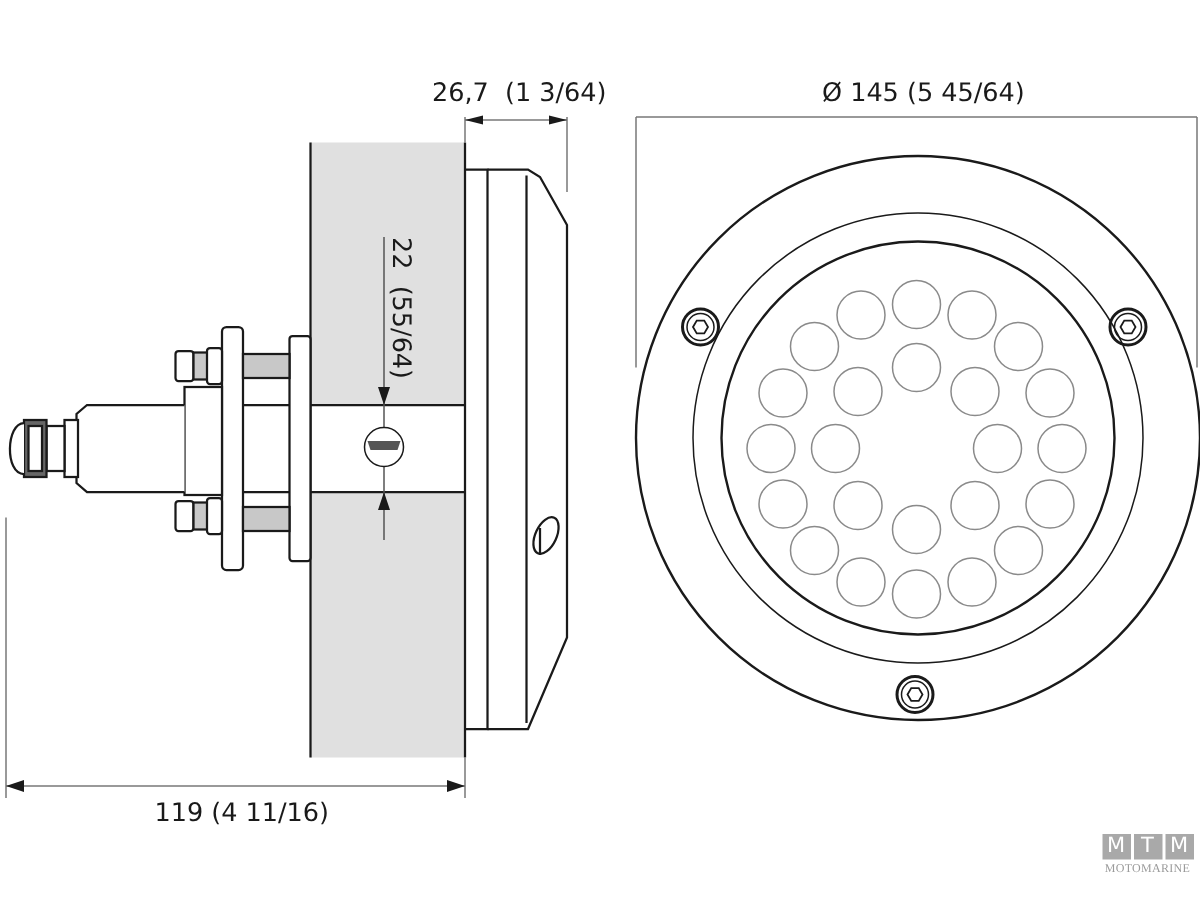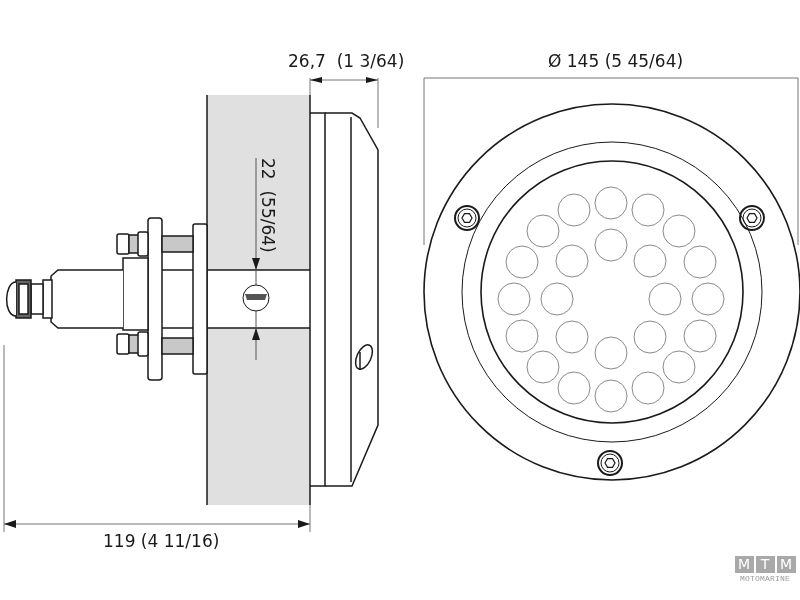--- a/index.html
+++ b/index.html
@@ -2,21 +2,21 @@
 <html><head>
 <meta charset="utf-8">
 <style>
   html, body { margin:0; padding:0; background:#ffffff; }
   body { width:800px; height:600px; position:relative; overflow:hidden; font-family:"DejaVu Sans", sans-serif; }
   svg { position:absolute; left:0; top:0; }
   .dim-text { font-family:"DejaVu Sans", sans-serif; font-size:17px; fill:#1a1a1a; }
   .logo { position:absolute; left:733px; top:556px; width:64px; text-align:center; }
   .logo-boxes { display:flex; gap:2px; justify-content:center; }
   .logo-box { width:19px; height:17px; background:#a9a9a9; color:#ffffff; font-size:14px; line-height:17px; text-align:center; font-family:"DejaVu Sans", sans-serif; }
-  .logo-word { font-size:8px; color:#9a9a9a; letter-spacing:0.2px; font-family:Liberation Mono, monospace; margin-top:1px; }
+  .logo-word { font-size:8px; color:#9a9a9a; letter-spacing:0.2px; font-family:Liberation Serif, serif; margin-top:1px; }
 </style>
 </head>
 <body>
 
 <svg width="800" height="600" viewBox="0 0 800 600">
 
   <g>
 
     <rect x="207" y="95" width="103" height="175" fill="#e0e0e0"></rect>
     <rect x="207" y="328" width="103" height="177" fill="#e0e0e0"></rect>

